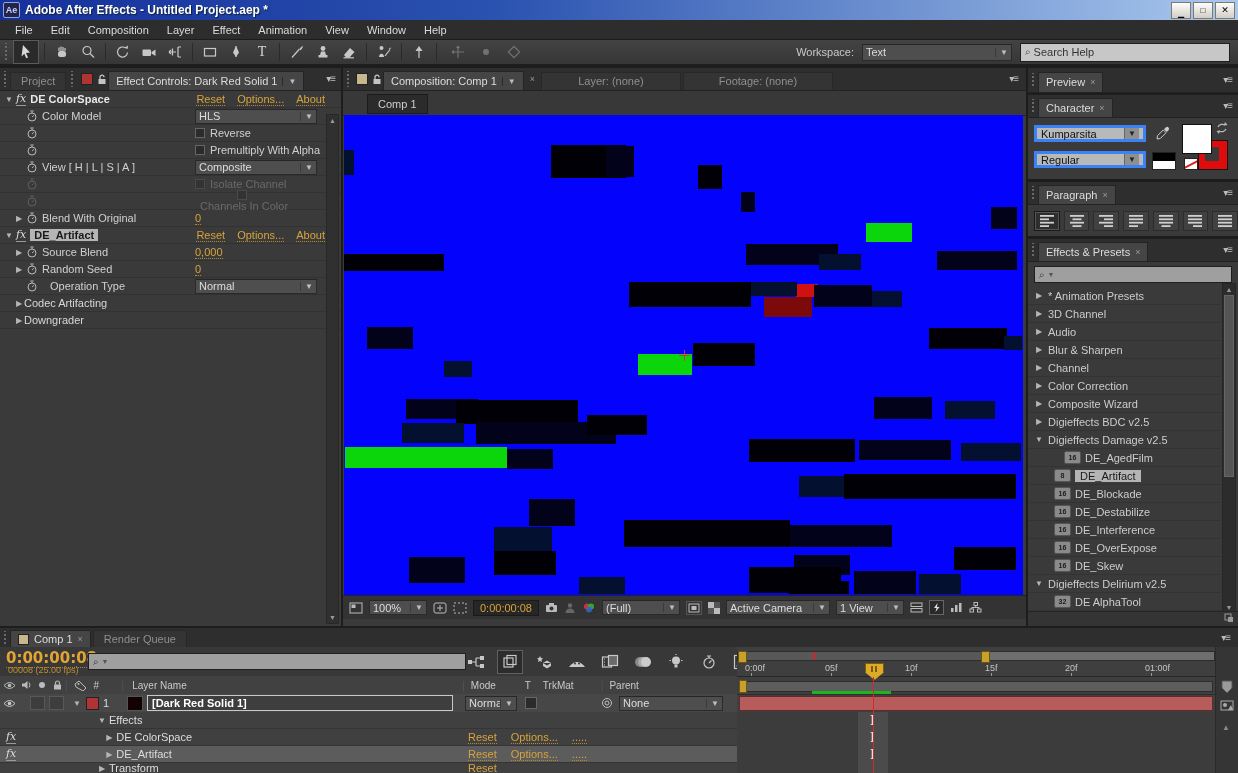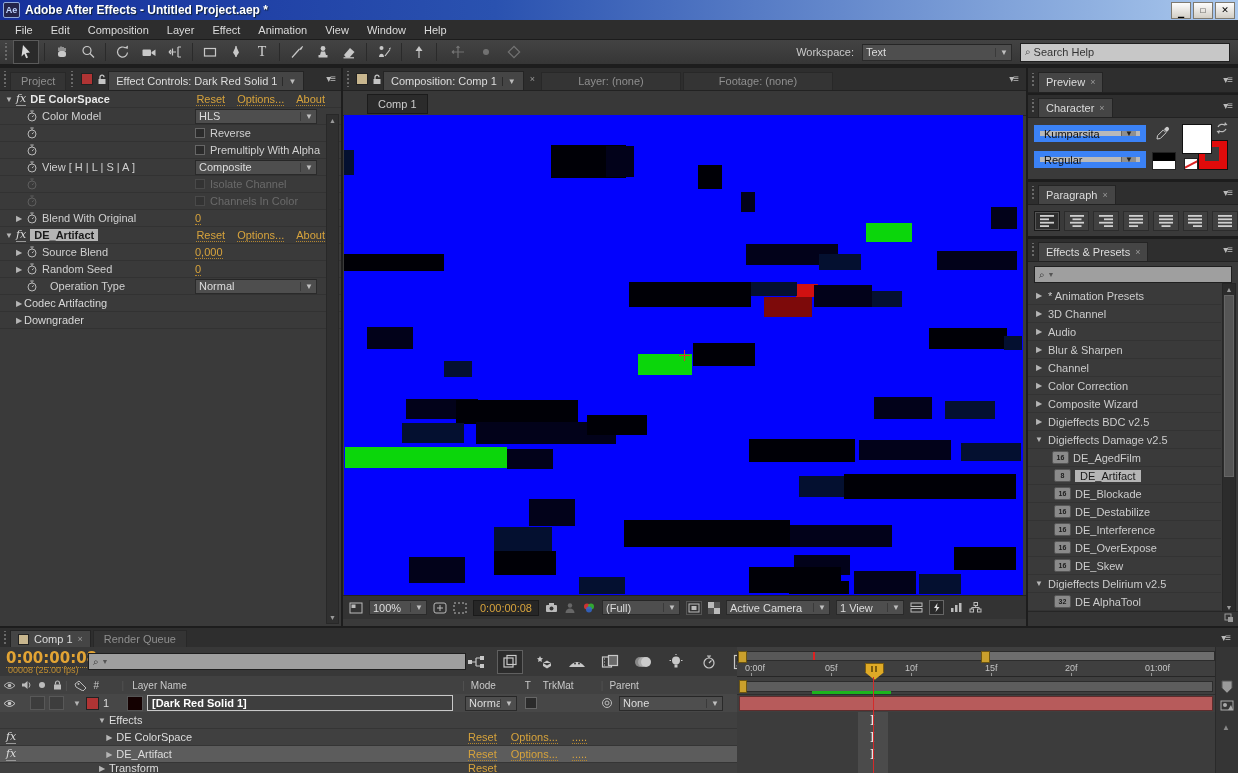--- a/index.html
+++ b/index.html
@@ -9,21 +9,21 @@
   .abs{position:absolute;}
   .panel{background:#3a3a3a;}
   .tabstrip{background:#2e2e2e;border-bottom:1px solid #222;}
   .grip{width:6px;height:100%;background-image:radial-gradient(#6a6a6a 1px,transparent 1.2px);background-size:4px 4px;background-position:1px 2px;}
   .tab-active{background:#454545;border:1px solid #242424;border-bottom:none;color:#ddd;display:flex;align-items:center;gap:5px;padding:0 7px;height:20px;box-sizing:border-box;}
   .tab-inactive{color:#8f8f8f;display:flex;align-items:center;gap:5px;padding:0 10px;height:20px;box-sizing:border-box;background:#343434;border:1px solid #282828;border-bottom:none;}
   .pmenu{color:#bbb;font-size:10px;letter-spacing:-1px;}
   .dd{background:#4e4e4e;border:1px solid #2a2a2a;border-top-color:#262626;color:#ddd;
       display:flex;align-items:center;height:15px;padding:0 3px;box-sizing:border-box;}
   .dd .arr{margin-left:auto;border-left:1px solid #3a3a3a;padding-left:4px;color:#bfbfbf;font-size:8px;}
-  .dd-light{background:#b9b9b9;color:#111;border:6px solid #3b82f6;display:flex;align-items:center;height:17px;padding:0 4px;box-sizing:border-box;}
+  .dd-light{background:#b9b9b9;color:#111;border:3px solid #3b82f6;display:flex;align-items:center;height:17px;padding:0 4px;box-sizing:border-box;}
   .dd-light .arr{margin-left:auto;background:#8f8f8f;border-left:1px solid #666;padding:0 3px;font-size:8px;color:#222;height:100%;display:flex;align-items:center;}
   .link{color:#d7a33c;border-bottom:1px dotted #b4862e;line-height:12px;}
   .val{color:#d7a33c;border-bottom:1px dotted #b4862e;}
   .twirl{color:#b5b5b5;font-size:8px;width:10px;display:inline-block;text-align:center;}
   .fxg{font-family:"DejaVu Serif",serif;font-style:italic;color:#ddd;border-bottom:1px solid #999;}
   .checkbox{width:10px;height:10px;background:#2b2b2b;border:1px solid #666;display:inline-block;box-sizing:border-box;}
   .checkbox.dis{border-color:#4a4a4a;background:#333;}
   svg{display:block;}
   .icon{color:#c4c4c4;display:flex;align-items:center;justify-content:center;}
   .dim{opacity:.38;}
@@ -304,21 +304,21 @@
           <span class="twirl" style="margin-left: 14px;"></span>
           <span style="color: rgb(94, 94, 94); width: 16px; display: flex; justify-content: center;">
             <svg width="12" height="12" viewBox="0 0 12 12" stroke="currentColor" fill="none">
               <circle cx="6" cy="7" r="4"></circle>
               <line x1="6" y1="3" x2="6" y2="1.6"></line>
               <line x1="4.3" y1="1" x2="7.7" y2="1"></line>
               <line x1="6" y1="7" x2="7.8" y2="5.4"></line>
             </svg>
           </span>
           <span style="color: rgb(106, 106, 106); margin-left: 2px;"></span>
-          <span style="position: absolute; left: 195px; display: flex; align-items: center;">
+          <span style="position: absolute; left: 195px; display: flex; align-items: center; flex-direction: column;">
             <span class="checkbox dis"></span>
             <span style="margin-left: 5px; color: rgb(106, 106, 106);">Channels In Color</span>
           </span>
         </div>
         <div class="ec-row" style="position: relative;">
           <span class="twirl" style="margin-left: 14px;">▶</span>
           <span style="color: rgb(184, 184, 184); width: 16px; display: flex; justify-content: center;">
             <svg width="12" height="12" viewBox="0 0 12 12" stroke="currentColor" fill="none">
               <circle cx="6" cy="7" r="4"></circle>
               <line x1="6" y1="3" x2="6" y2="1.6"></line>
@@ -763,21 +763,21 @@
             <span style="">Composite Wizard</span>
           </div>
           <div class="ep-row" style="">
             <span class="twirl">▶</span>
             <span style="">Digieffects BDC v2.5</span>
           </div>
           <div class="ep-row" style="">
             <span class="twirl">▼</span>
             <span style="">Digieffects Damage v2.5</span>
           </div>
-          <div class="ep-row" style="padding-left: 24px;">
+          <div class="ep-row" style="padding-left: 36px;">
             <span class="badge">16</span>
             <span style="">DE_AgedFilm</span>
           </div>
           <div class="ep-row" style="padding-left: 26px;">
             <span class="badge">8</span>
             <span style="background: rgb(181, 181, 181); color: rgb(26, 26, 26); padding: 0px 5px;">DE_Artifact</span>
           </div>
           <div class="ep-row" style="padding-left: 26px;">
             <span class="badge">16</span>
             <span style="">DE_Blockade</span>

